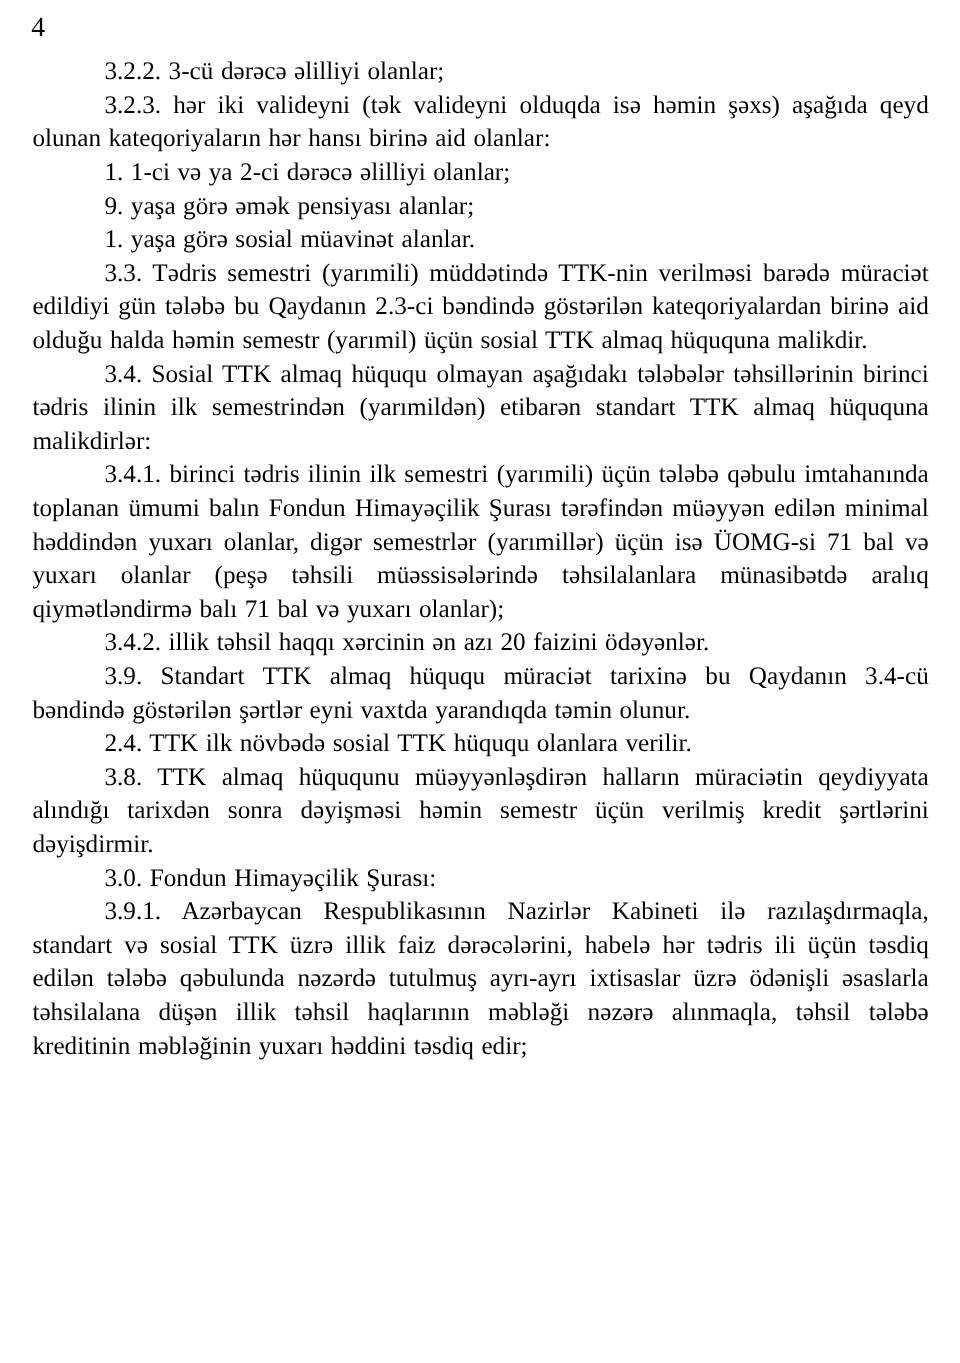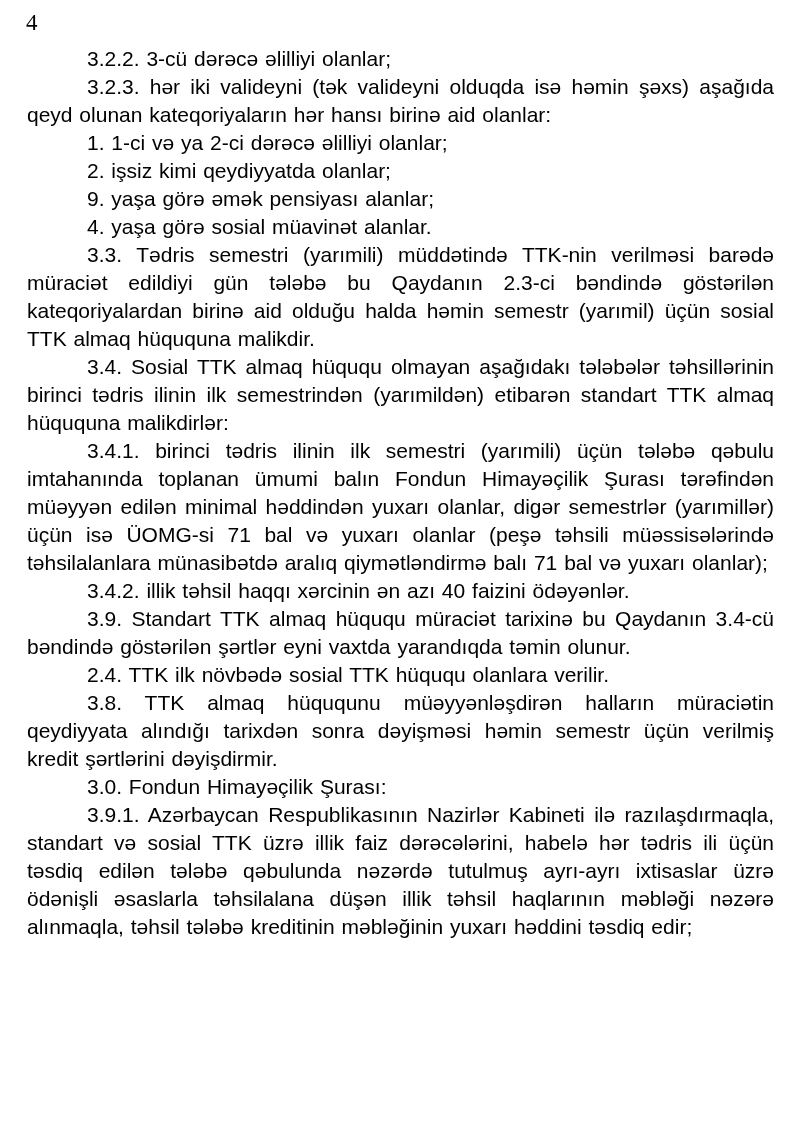--- a/index.html
+++ b/index.html
@@ -22,21 +22,21 @@
     font-family: "Liberation Serif", serif;
     font-size: 23px;
     line-height: 26px;
     color: #000000;
   }
   .doc-body {
     position: absolute;
     top: 45px;
     left: 27px;
     width: 747px;
-    font-family: Liberation Sans, sans-serif;
+    font-family: Liberation Serif, serif;
     font-size: 21px;
     line-height: 28px;
     color: #000000;
   }
   .doc-body p {
     margin: 0;
     padding: 0;
     text-align: justify;
     text-indent: 60px;
     word-spacing: 1px;
@@ -44,26 +44,25 @@
 </style>
 </head>
 <body>
 
 <div class="page">
   <div class="page-number">4</div>
   <div class="doc-body">
       <p>3.2.2. 3-cü dərəcə əlilliyi olanlar;</p>
       <p>3.2.3. hər iki valideyni (tək valideyni olduqda isə həmin şəxs) aşağıda qeyd olunan kateqoriyaların hər hansı birinə aid olanlar:</p>
       <p>1. 1-ci və ya 2-ci dərəcə əlilliyi olanlar;</p>
-      <p>2. işsiz kimi qeydiyyatda olanlar;</p>
       <p>9. yaşa görə əmək pensiyası alanlar;</p>
-      <p>4. yaşa görə sosial müavinət alanlar.</p>
+      <p>1. yaşa görə sosial müavinət alanlar.</p>
       <p>3.3. Tədris semestri (yarımili) müddətində TTK-nin verilməsi barədə müraciət edildiyi gün tələbə bu Qaydanın 2.3-ci bəndində göstərilən kateqoriyalardan birinə aid olduğu halda həmin semestr (yarımil) üçün sosial TTK almaq hüququna malikdir.</p>
       <p>3.4. Sosial TTK almaq hüququ olmayan aşağıdakı tələbələr təhsillərinin birinci tədris ilinin ilk semestrindən (yarımildən) etibarən standart TTK almaq hüququna malikdirlər:</p>
       <p>3.4.1. birinci tədris ilinin ilk semestri (yarımili) üçün tələbə qəbulu imtahanında toplanan ümumi balın Fondun Himayəçilik Şurası tərəfindən müəyyən edilən minimal həddindən yuxarı olanlar, digər semestrlər (yarımillər) üçün isə ÜOMG-si 71 bal və yuxarı olanlar (peşə təhsili müəssisələrində təhsilalanlara münasibətdə aralıq qiymətləndirmə balı 71 bal və yuxarı olanlar);</p>
-      <p>3.4.2. illik təhsil haqqı xərcinin ən azı 40 faizini ödəyənlər.</p>
+      <p>3.4.2. illik təhsil haqqı xərcinin ən azı 20 faizini ödəyənlər.</p>
       <p>3.9. Standart TTK almaq hüququ müraciət tarixinə bu Qaydanın 3.4-cü bəndində göstərilən şərtlər eyni vaxtda yarandıqda təmin olunur.</p>
       <p>2.4. TTK ilk növbədə sosial TTK hüququ olanlara verilir.</p>
       <p>3.8. TTK almaq hüququnu müəyyənləşdirən halların müraciətin qeydiyyata alındığı tarixdən sonra dəyişməsi həmin semestr üçün verilmiş kredit şərtlərini dəyişdirmir.</p>
       <p>3.0. Fondun Himayəçilik Şurası:</p>
       <p>3.9.1. Azərbaycan Respublikasının Nazirlər Kabineti ilə razılaşdırmaqla, standart və sosial TTK üzrə illik faiz dərəcələrini, habelə hər tədris ili üçün təsdiq edilən tələbə qəbulunda nəzərdə tutulmuş ayrı-ayrı ixtisaslar üzrə ödənişli əsaslarla təhsilalana düşən illik təhsil haqlarının məbləği nəzərə alınmaqla, təhsil tələbə kreditinin məbləğinin yuxarı həddini təsdiq edir;</p>
     </div>
 </div>
 
 </body></html>

